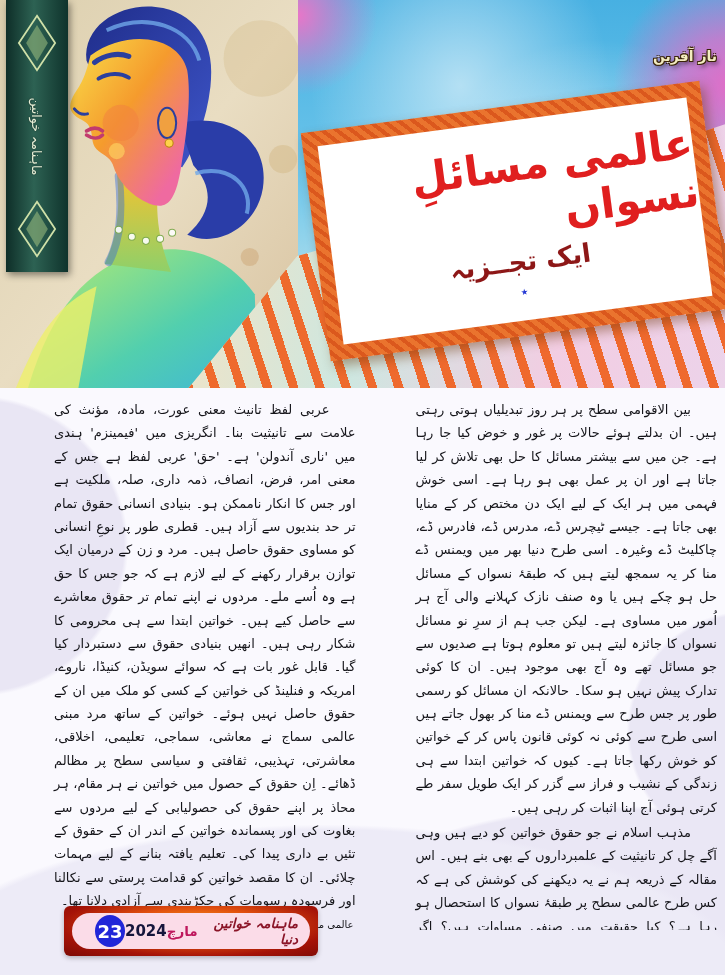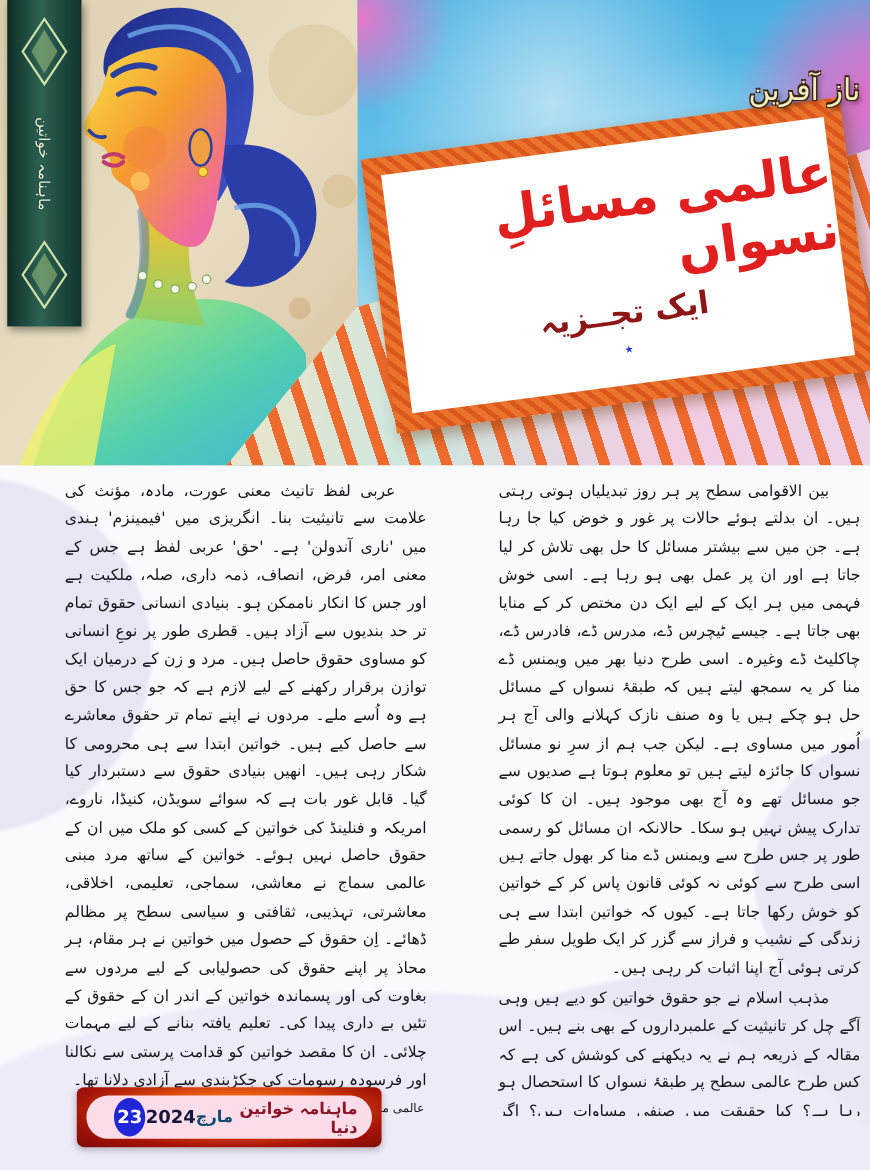--- a/index.html
+++ b/index.html
@@ -63,22 +63,22 @@
   }
   .card-inner {
     background:#ffffff; width:100%; height:100%;
     display:flex; flex-direction:column; align-items:center; justify-content:center; gap:8px;
   }
   .card-title   { font-size:42px; font-weight:bold; color:#e01f1f; line-height:1.15; }
   .card-subtitle{ font-size:26px; font-weight:bold; color:#8d1717; line-height:1.1; }
   .end-mark     { font-size:14px; color:#2438d4; line-height:1; }
 
   .author {
-    position:absolute; top:60px; right:8px; z-index:5;
-    font-size:25px; font-weight:normal; color:#f3ecc0;
+    position:absolute; top:48px; right:8px; z-index:5;
+    font-size:14px; font-weight:bold; color:#f3ecc0;
     text-shadow:
       1px 1px 0 #3a2408, -1px -1px 0 #3a2408, 1px -1px 0 #3a2408, -1px 1px 0 #3a2408,
       2px 3px 4px rgba(0,0,0,.55);
   }
 
   
   .article {
     position:absolute; top:398px; left:8px; right:8px; height:532px; z-index:1;
     display:flex; gap:14px; direction:rtl; overflow:hidden;
     color:#15151a;
@@ -94,26 +94,26 @@
     background: radial-gradient(ellipse at 52% 38%, #f7a81e 0%, #e2500e 38%, #a51307 72%, #7c0b05 100%);
     box-shadow: 0 2px 5px rgba(0,0,0,.25);
     display:flex; align-items:center;
   }
   .footer-pill {
     direction:rtl; margin:0 8px; height:36px; width:100%;
     background:#fbdce8; border-radius:18px;
     display:flex; align-items:center; justify-content:space-between;
     padding:0 12px 0 3px;
   }
-  .footer-magazine { font-size:13.5px; font-weight:bold; color:#8b1528; }
-  .footer-month    { font-size:13.5px; font-weight:bold; color:#0c4a6e; }
+  .footer-magazine { font-size:13.5px; font-weight:bold; color:#8b1528;font-style:italic; }
+  .footer-month    { font-size:13.5px; font-weight:bold; color:#be185d; }
   .footer-year     { font-size:15px;  font-weight:bold; color:#16163c; direction:ltr; }
   .page-badge {
     width:32px; height:32px; border-radius:50%;
-    background:#2126d8; color:#ffffff; font-size:15px; font-weight:bold;
+    background:#2126d8; color:#ffffff; font-size:18px; font-weight:bold;
     display:flex; align-items:center; justify-content:center; direction:ltr;margin-left:20px;
   }
 </style>
 </head>
 <body>
 
 <div class="page">
 
   <div class="artwork">
 

